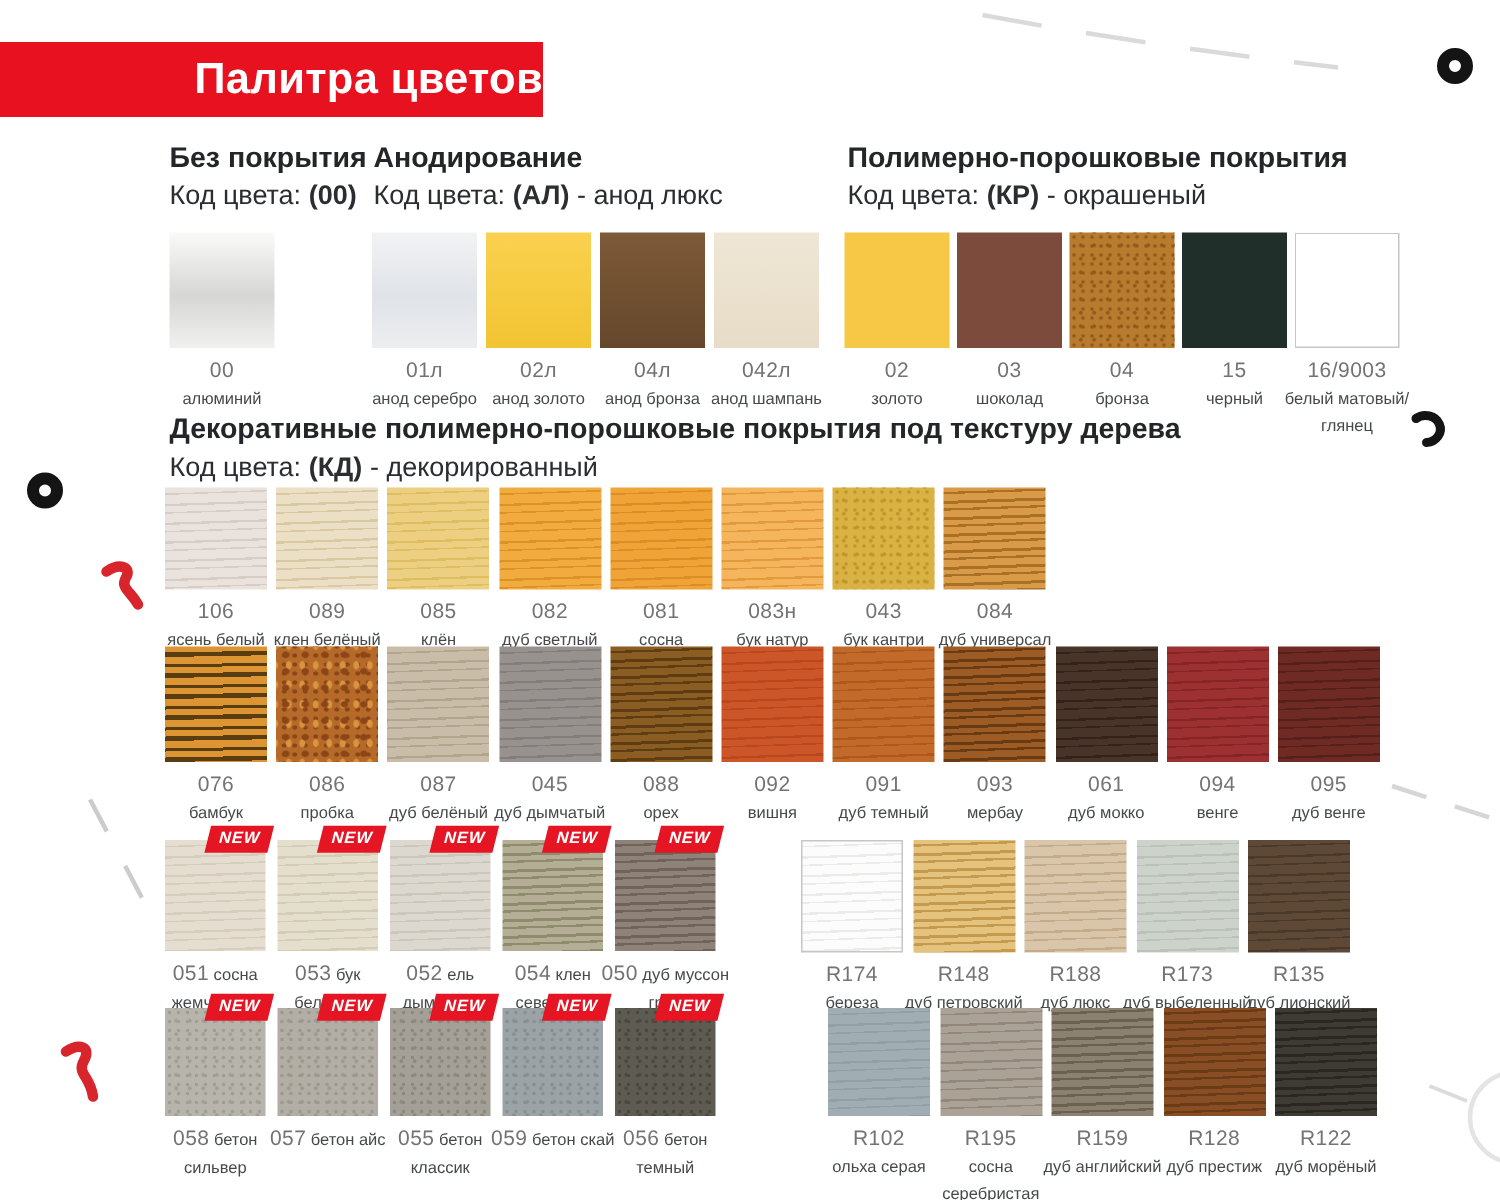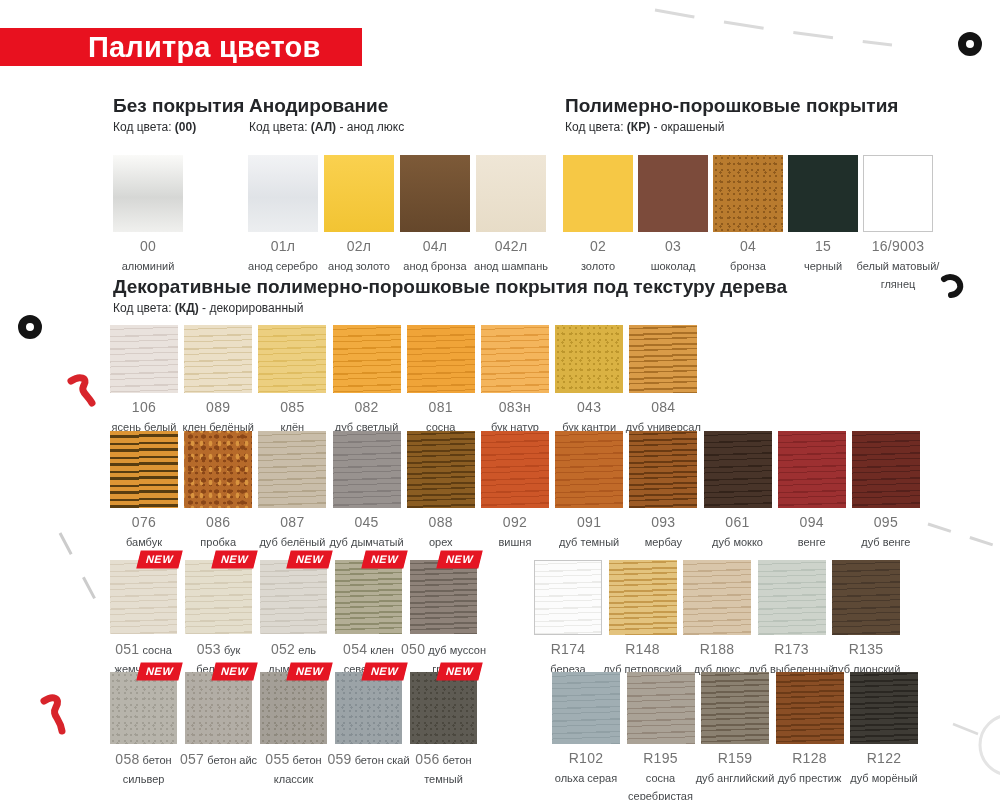--- a/index.html
+++ b/index.html
@@ -1,25 +1,25 @@
 <!DOCTYPE html>
 <html><head>
 <meta charset="utf-8">
 <style>
   html,body{margin:0;padding:0;background:#fff;}
   .page{position:relative;width:1000px;height:800px;background:#ffffff;overflow:hidden;
         font-family:"Liberation Sans",sans-serif;color:#232528;}
   .deco{position:absolute;inset:0;width:1000px;height:800px;pointer-events:none;}
 
-  .banner{position:absolute;left:0;top:28px;width:362px;height:38px;background:#e8111f;
-          display:flex;align-items:center;}
+  .banner{position:absolute;left:0;top:28px;width:362px;height:50px;background:#e8111f;
+          display:flex;align-items:center;justify-content:flex-end;}
   .banner span{padding-left:88px;color:#ffffff;font-size:29px;font-weight:700;letter-spacing:.2px;}
 
   .sec-title{position:absolute;font-size:19px;font-weight:700;color:#232528;white-space:nowrap;}
-  .sec-code{position:absolute;font-size:12px;color:#2b2d30;white-space:nowrap;}
+  .sec-code{position:absolute;font-size:18px;color:#2b2d30;white-space:nowrap;}
   .sec-code .cv{font-weight:700;}
 
   .swatch-row{position:absolute;display:flex;gap:var(--gap,6px);}
   .cell{width:var(--cw,68px);flex:0 0 auto;}
   .chip{position:relative;height:var(--ch,70px);width:100%;}
   .chip.bordered{box-shadow:inset 0 0 0 1px #c6c6c6;}
   .lab{width:86px;margin:6px 0 0 calc((var(--cw,68px) - 86px)/2);text-align:center;
        color:#3c3f42;line-height:1.18;}
   .lab .code{font-size:14px;letter-spacing:.3px;color:#737373;}
   .lab .nm{font-size:11px;color:#46494c;}

